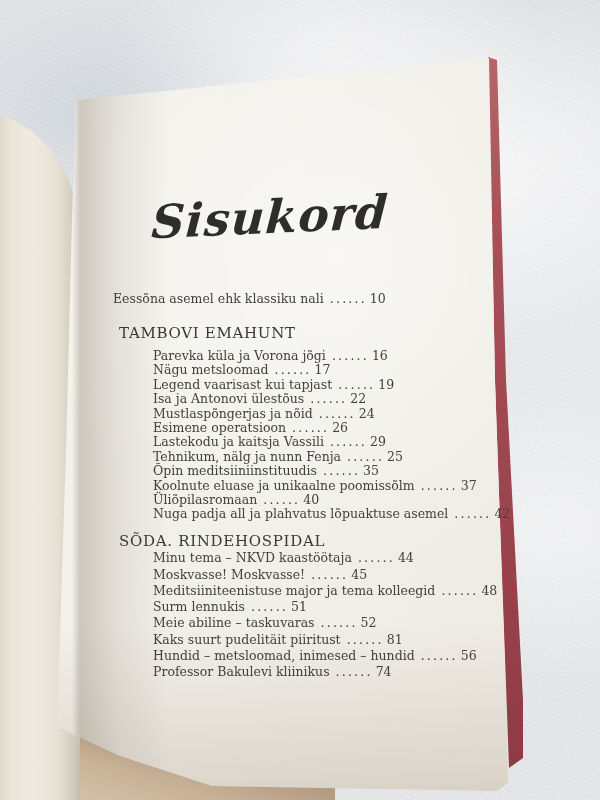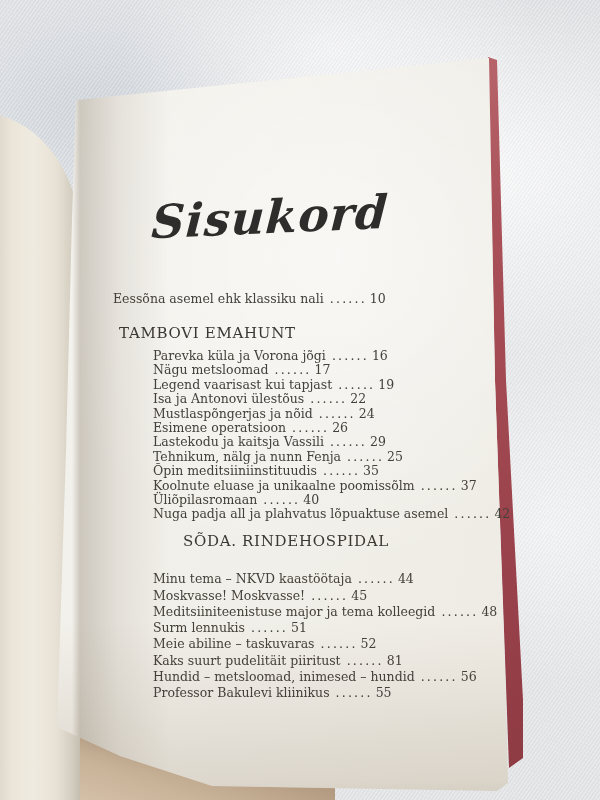--- a/index.html
+++ b/index.html
@@ -43,21 +43,21 @@
 
   
   .content{position:absolute;inset:0;z-index:7;font-family:"DejaVu Serif","Liberation Serif",serif;color:#44403a;}
   .title{position:absolute;left:60px;top:190px;width:420px;text-align:center;
     font-size:46px;font-weight:bold;font-style:italic;letter-spacing:1px;color:#2e2d2b;
     transform:rotate(-2.5deg) skewX(-6deg);}
   .toc{position:absolute;left:113px;top:292px;width:340px;font-size:12.5px;}
   .row{white-space:nowrap;line-height:14.4px;}
   .heading{letter-spacing:.7px;margin-left:6px;font-size:15px;color:#3b3833;line-height:14.5px;}
   .h1{margin-top:20px;margin-bottom:8px;}
-  .h2{margin-top:12px;margin-bottom:23px;text-align:center;}
+  .h2{margin-top:12px;margin-bottom:2px;}
   .sec .row{margin-left:40px;}
   .sec2 .row{line-height:16.3px;}
   .dots{letter-spacing:2.2px;margin:0 3px 0 6px;}
 </style>
 </head>
 <body>
 
 <div class="scene">
   <div class="fabric"></div>
   <div class="tan"></div>
@@ -93,18 +93,18 @@
 
       <div class="heading h2">SÕDA. RINDEHOSPIDAL</div>
       <div class="sec sec2">
         <div class="row"><span>Minu tema – NKVD kaastöötaja</span><span class="dots">......</span><span>44</span></div>
         <div class="row"><span>Moskvasse! Moskvasse!</span><span class="dots">......</span><span>45</span></div>
         <div class="row"><span>Meditsiiniteenistuse major ja tema kolleegid</span><span class="dots">......</span><span>48</span></div>
         <div class="row"><span>Surm lennukis</span><span class="dots">......</span><span>51</span></div>
         <div class="row"><span>Meie abiline – taskuvaras</span><span class="dots">......</span><span>52</span></div>
         <div class="row"><span>Kaks suurt pudelitäit piiritust</span><span class="dots">......</span><span>81</span></div>
         <div class="row"><span>Hundid – metsloomad, inimesed – hundid</span><span class="dots">......</span><span>56</span></div>
-        <div class="row"><span>Professor Bakulevi kliinikus</span><span class="dots">......</span><span>55</span></div>
+        <div class="row"><span>Professor Bakulevi kliinikus</span><span class="dots">......</span><span>74</span></div>
       </div>
 
     </div>
   </div>
 </div>
 
 </body></html>

